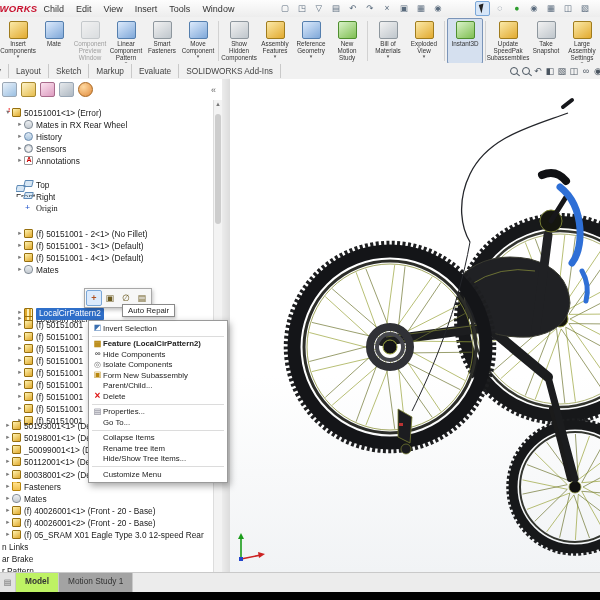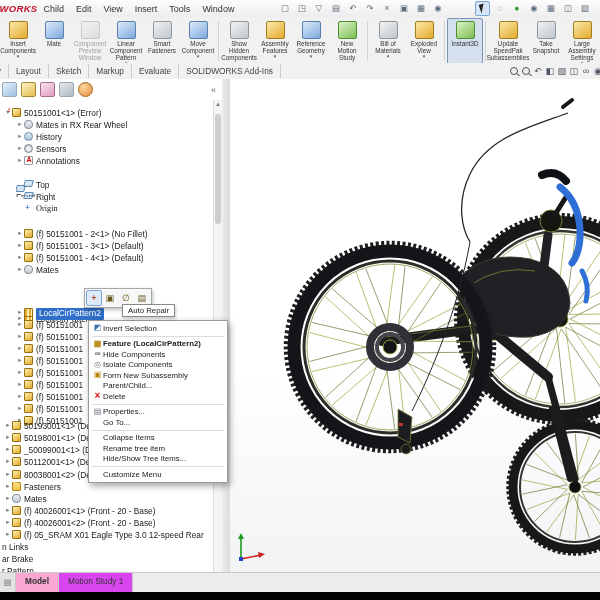--- a/index.html
+++ b/index.html
@@ -89,22 +89,22 @@
   .cm-head{font-weight:bold}
   .cm-sep{height:1px;background:#dcdcdc;margin:2px 3px}
   .cmi{width:11px;flex:none;text-align:center;font-size:8px;line-height:10px}
   .cmi-invert{color:#3a6fb0}.cmi-glasses{color:#555;font-weight:bold}.cmi-isolate{color:#777}
   .cmi-subasm{color:#b8860b}.cmi-pattern{color:#b8860b}.cmi-delete{color:#d11;font-weight:bold;font-size:10px}
   .cmi-props{color:#667}
   
   .doctabs{position:absolute;left:0;top:572px;width:600px;height:20px;background:#ececec;border-top:1px solid #c9c9c9;
            display:flex;align-items:stretch;font-size:8.3px;color:#333}
   .dnav{width:15px;border-right:1px solid #c9c9c9;background:#e2e2e2;text-align:center;line-height:19px;font-size:8px;color:#666}
-  .dtab{padding:3px 9px 0;border-right:1px solid #c9c9c9;background:#d946ef}
-  .dtab.active{background:#f9a8d4;font-weight:bold}
+  .dtab{padding:3px 9px 0;border-right:1px solid #c9c9c9;background:#a3a3a3}
+  .dtab.active{background:#bef264;font-weight:bold}
   .blackbar{position:absolute;left:0;top:592px;width:600px;height:8px;background:#000}
 </style>
 </head>
 <body>
 
 <div class="app">
 
   <div class="menubar">
     <span class="logo">SOLIDWORKS</span>
     <span style="display:flex">

